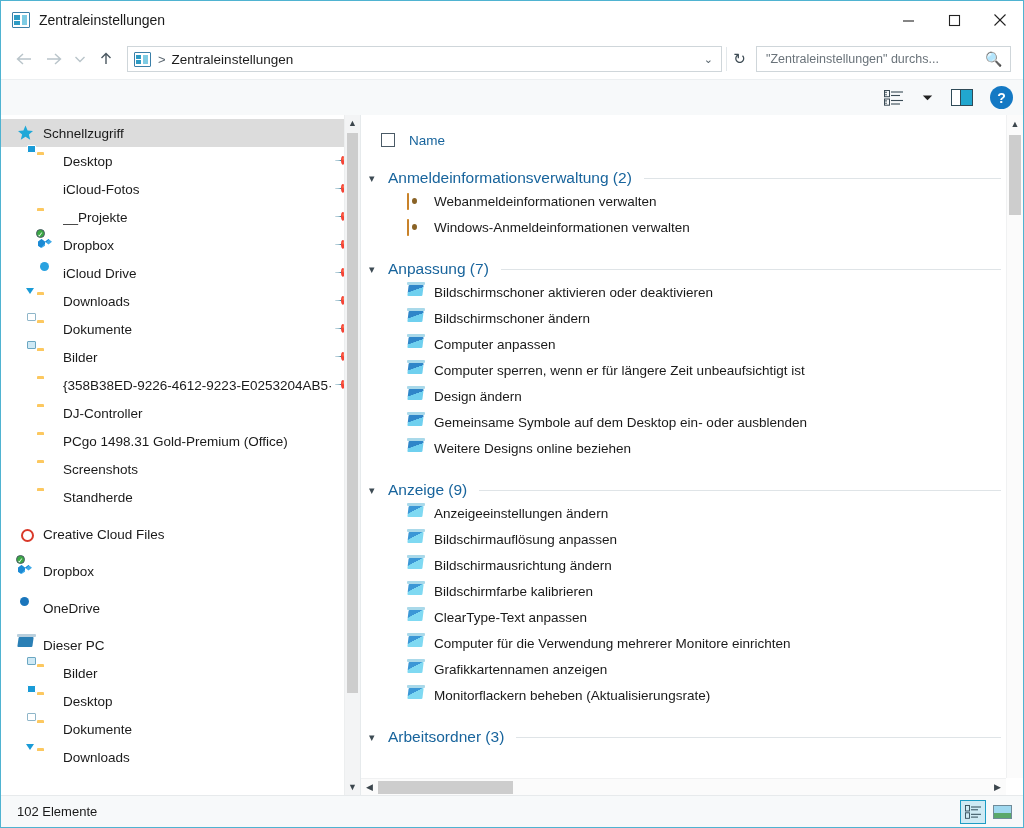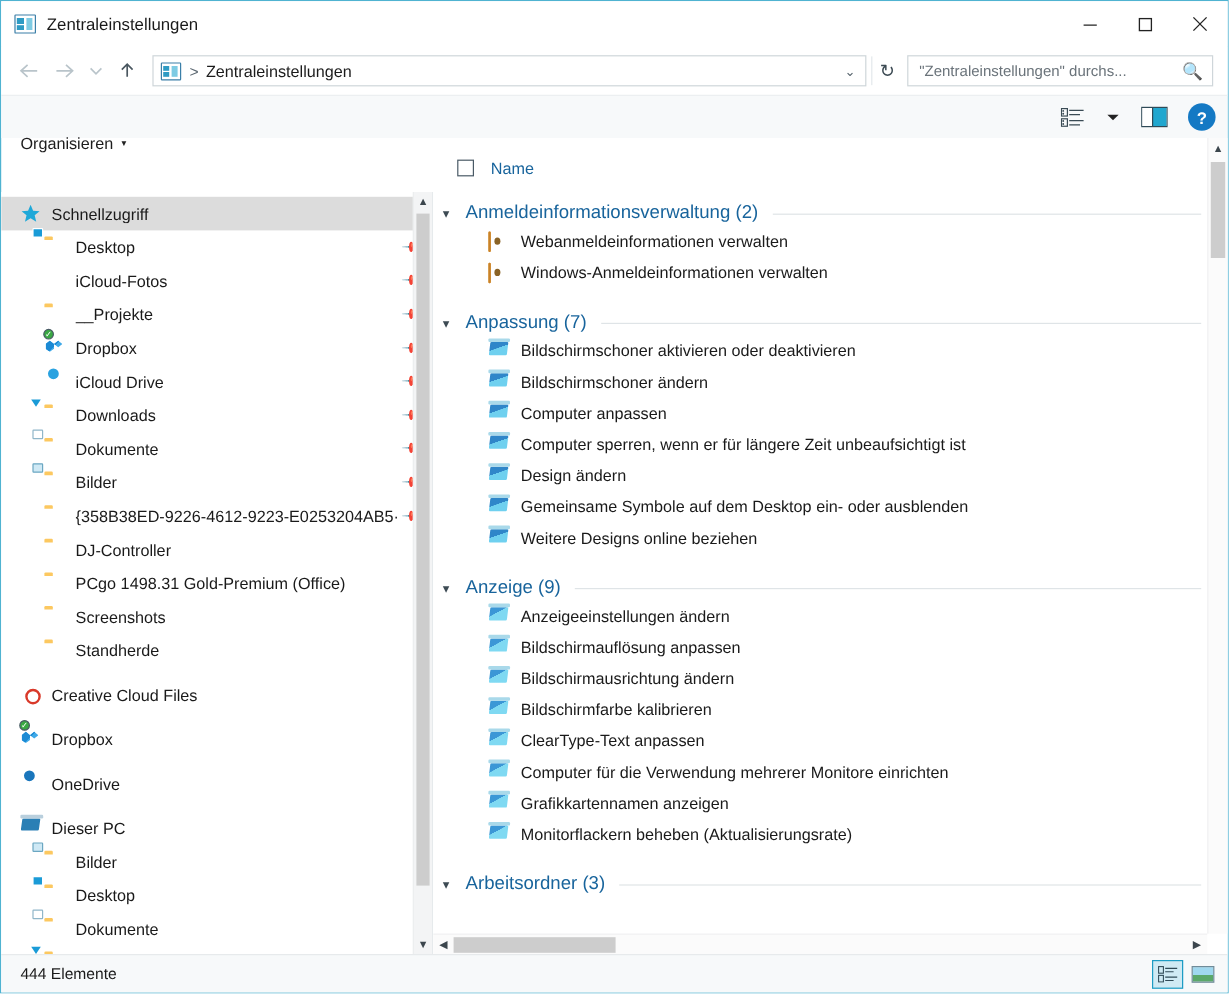--- a/index.html
+++ b/index.html
@@ -123,21 +123,20 @@
   
   .body { flex: 1 1 auto; display: flex; min-height: 0; position: relative; }
 
   
   .sidebar {
     width: 360px; flex: none;
     background: #ffffff;
     border-right: 1px solid #e6eaec;
     position: relative;
     overflow: hidden;
-    margin-top: 45px;
   }
   .sidebar-scroll { height: 100%; padding-top: 4px; }
   .side-item {
     height: 28px; display: flex; align-items: center;
     padding-right: 8px; font-size: 13.5px; color: #1a1a1a;
     white-space: nowrap;
   }
   .side-item.selected { background: #dcdcdc; }
   .side-ico { width: 18px; height: 16px; flex: none; margin-right: 8px; position: relative; }
   .side-label { overflow: hidden; text-overflow: clip; }
@@ -598,21 +597,21 @@
         <div class="h-arrow">◀</div>
         <div class="h-track">
             <div class="h-thumb"></div>
           </div>
         <div class="h-arrow right">▶</div>
       </div>
     </div>
   </div>
 
   <div class="statusbar">
-    <span class="status-text">444 Elemente</span>
+    <span class="status-text">102 Elemente</span>
     <div class="status-views">
       <div class="sv-btn active">
         <svg width="17" height="14" viewBox="0 0 17 14">
           <rect x="0.5" y="0.5" width="4" height="5.5" fill="none" stroke="#2f4a57" stroke-width="0.9"></rect>
           <rect x="0.5" y="7.8" width="4" height="5.5" fill="none" stroke="#2f4a57" stroke-width="0.9"></rect>
           <line x1="6" y1="2" x2="16" y2="2" stroke="#2f4a57" stroke-width="1"></line>
           <line x1="6" y1="4.8" x2="13" y2="4.8" stroke="#2f4a57" stroke-width="1"></line>
           <line x1="6" y1="9.3" x2="16" y2="9.3" stroke="#2f4a57" stroke-width="1"></line>
           <line x1="6" y1="12.1" x2="13" y2="12.1" stroke="#2f4a57" stroke-width="1"></line>
         </svg>

